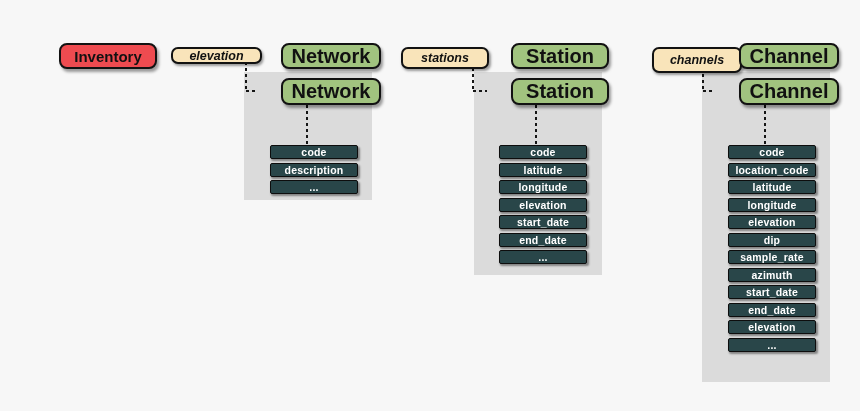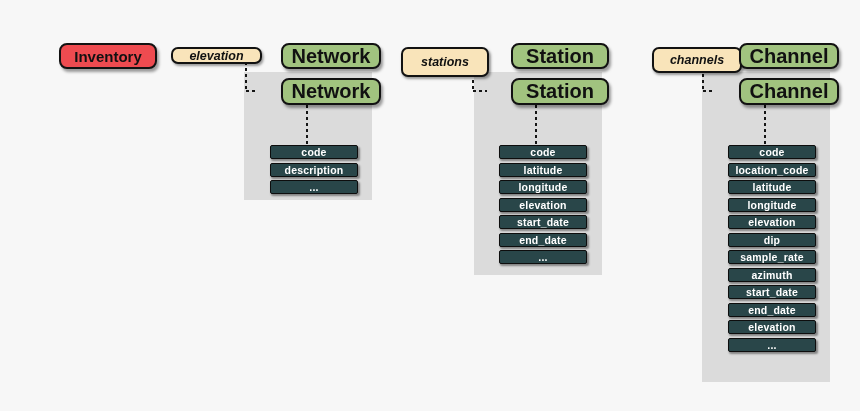--- a/index.html
+++ b/index.html
@@ -55,21 +55,21 @@
   .vline{
     position:absolute;width:2px;
     background-image:repeating-linear-gradient(180deg,#151515 0 3px,rgba(0,0,0,0) 3px 6px);
     z-index:3;
   }
   .node{z-index:4;}
   .attr-list{z-index:4;}
 
   
   #rel-0{left:147px;top:47px;width:91px;height:17px;}
-  #rel-1{left:377px;top:47px;width:88px;height:30px;}
+  #rel-1{left:377px;top:47px;width:88px;height:22px;}
   #rel-2{left:628px;top:47px;width:90px;height:26px;}
 
   #cls-0{left:257px;top:43px;width:100px;height:26px;}
   #cls-1{left:487px;top:43px;width:98px;height:26px;}
   #cls-2{left:715px;top:43px;width:100px;height:26px;}
 
   #panel-0{left:244px;top:72px;width:128px;height:128px;}
   #panel-1{left:474px;top:72px;width:128px;height:203px;}
   #panel-2{left:702px;top:72px;width:128px;height:310px;}
 

